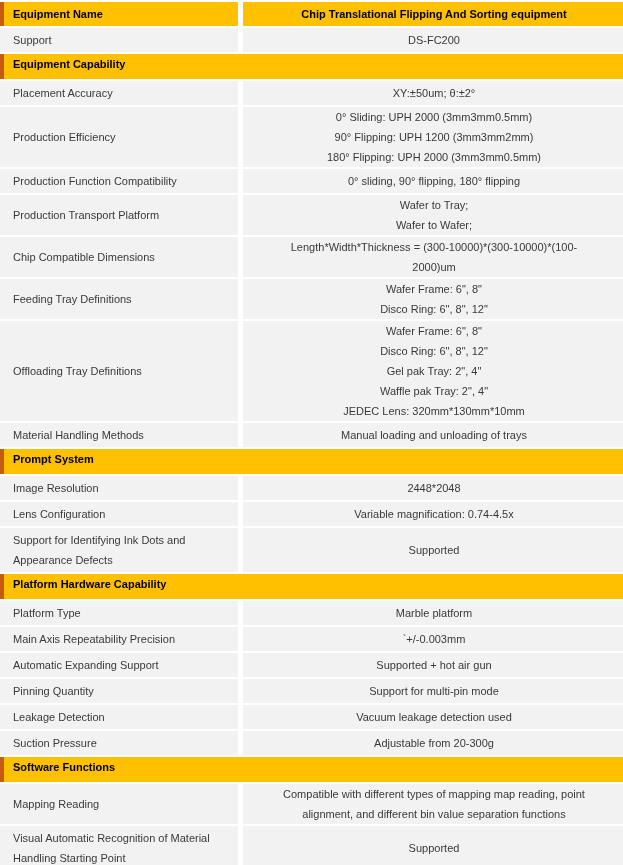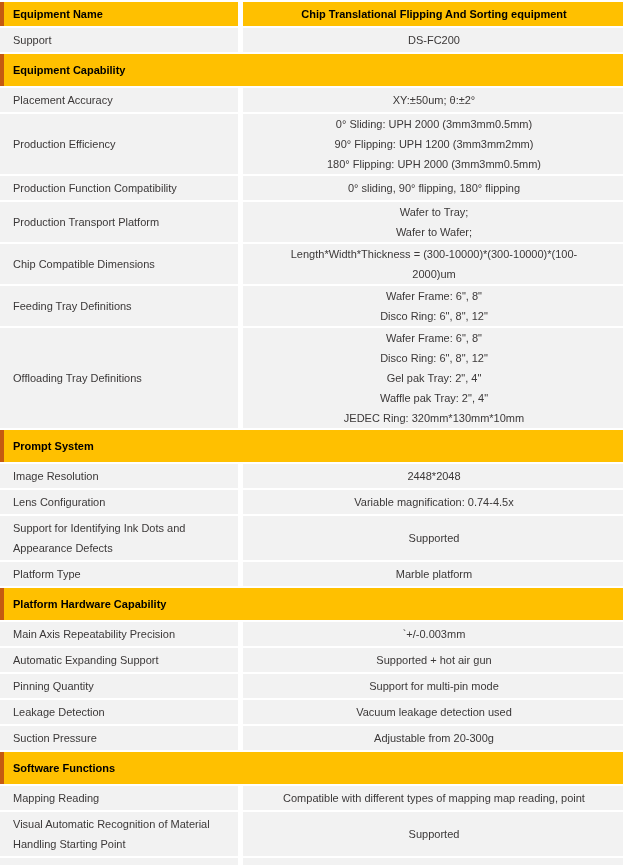--- a/index.html
+++ b/index.html
@@ -71,22 +71,21 @@
   }
   .row.title .cell.label{
     width:234px;
     padding-left:9px;
   }
   
   .row.section-row .section-body{
     flex:1;
     background:var(--c-section-bg);
     display:flex;
-    align-items:center;
-    height:32px;
+    height:25px;
     padding-left:9px;
   }
   .row.section-row .section-body .label-text{
     font-size:11px;
     font-weight:bold;
     color:var(--c-header-text);
     line-height:21px;
   }
 </style>
 </head>
@@ -188,21 +187,31 @@
 
     <div class="cell label">
       <span class="label-text">Offloading Tray Definitions</span>
     </div>
     <div class="gap"></div>
     <div class="cell value">
         <div class="line">Wafer Frame: 6", 8"</div>
         <div class="line">Disco Ring: 6", 8", 12"</div>
         <div class="line">Gel pak Tray: 2", 4"</div>
         <div class="line">Waffle pak Tray: 2", 4"</div>
-        <div class="line">JEDEC Ring: 320mm*130mm*10mm</div>
+        <div class="line">JEDEC Lens: 320mm*130mm*10mm</div>
+      </div>
+  </div>
+    <div class="row">
+
+    <div class="cell label">
+      <span class="label-text">Material Handling Methods</span>
+    </div>
+    <div class="gap"></div>
+    <div class="cell value">
+        <div class="line">Manual loading and unloading of trays</div>
       </div>
   </div>
     <div class="row section-row">
     <div class="accent" style="display:block"></div>
     <div class="section-body">
       <span class="label-text">Prompt System</span>
     </div>
   </div>
     <div class="row">
 
@@ -227,39 +236,39 @@
     <div class="row">
 
     <div class="cell label">
       <span class="label-text">Support for Identifying Ink Dots and Appearance Defects</span>
     </div>
     <div class="gap"></div>
     <div class="cell value">
         <div class="line">Supported</div>
       </div>
   </div>
-    <div class="row">
-
-    <div class="cell label">
-      <span class="label-text">Platform Type</span>
-    </div>
-    <div class="gap"></div>
-    <div class="cell value">
-        <div class="line">Marble platform</div>
-      </div>
-  </div>
     <div class="row section-row">
     <div class="accent" style="display:block"></div>
     <div class="section-body">
       <span class="label-text">Platform Hardware Capability</span>
     </div>
   </div>
     <div class="row">
 
     <div class="cell label">
+      <span class="label-text">Platform Type</span>
+    </div>
+    <div class="gap"></div>
+    <div class="cell value">
+        <div class="line">Marble platform</div>
+      </div>
+  </div>
+    <div class="row">
+
+    <div class="cell label">
       <span class="label-text">Main Axis Repeatability Precision</span>
     </div>
     <div class="gap"></div>
     <div class="cell value">
         <div class="line">`+/-0.003mm</div>
       </div>
   </div>
     <div class="row">
 
     <div class="cell label">
@@ -307,20 +316,21 @@
     </div>
   </div>
     <div class="row">
 
     <div class="cell label">
       <span class="label-text">Mapping Reading</span>
     </div>
     <div class="gap"></div>
     <div class="cell value">
         <div class="line">Compatible with different types of mapping map reading, point</div>
+        <div class="line">alignment, and different bin value separation functions</div>
       </div>
   </div>
     <div class="row">
 
     <div class="cell label">
       <span class="label-text">Visual Automatic Recognition of Material Handling Starting Point</span>
     </div>
     <div class="gap"></div>
     <div class="cell value">
         <div class="line">Supported</div>

